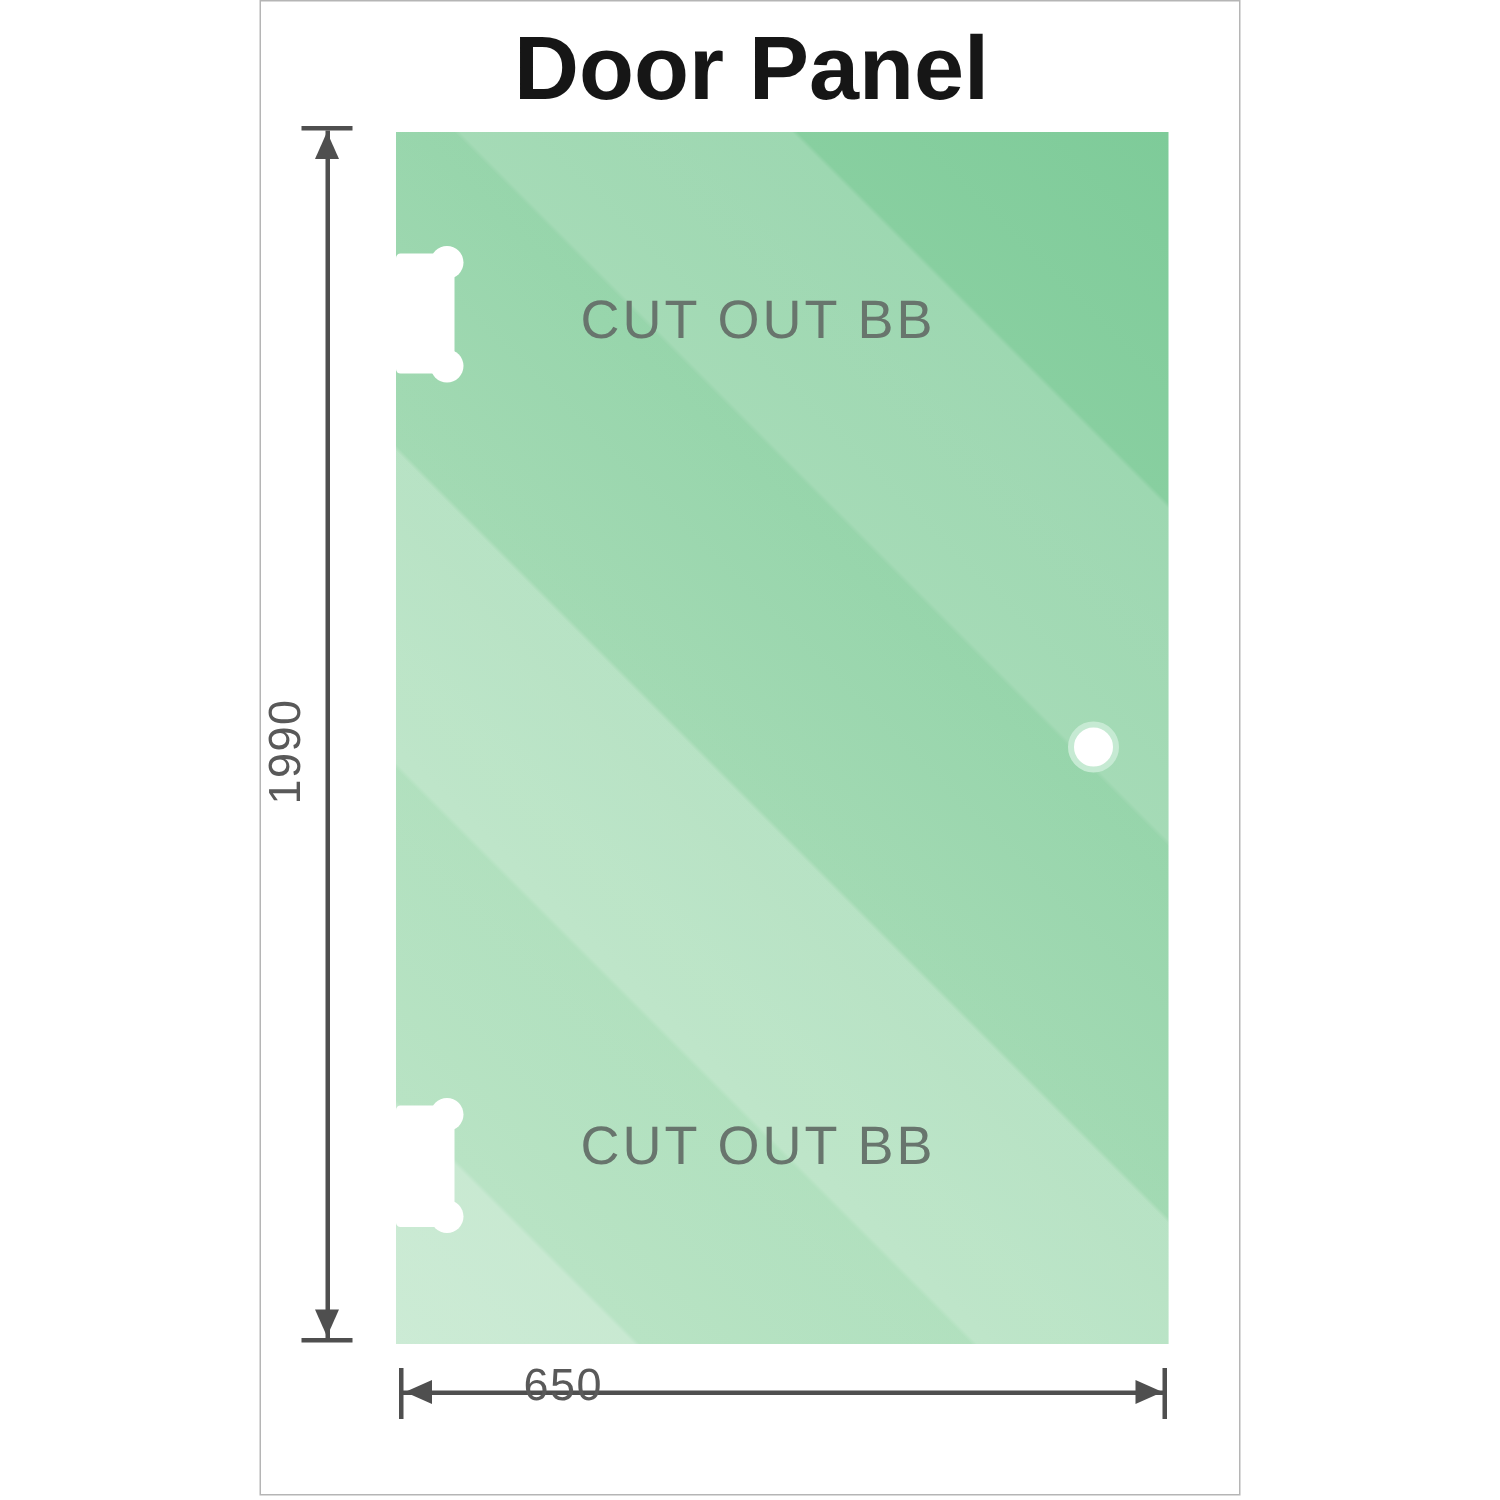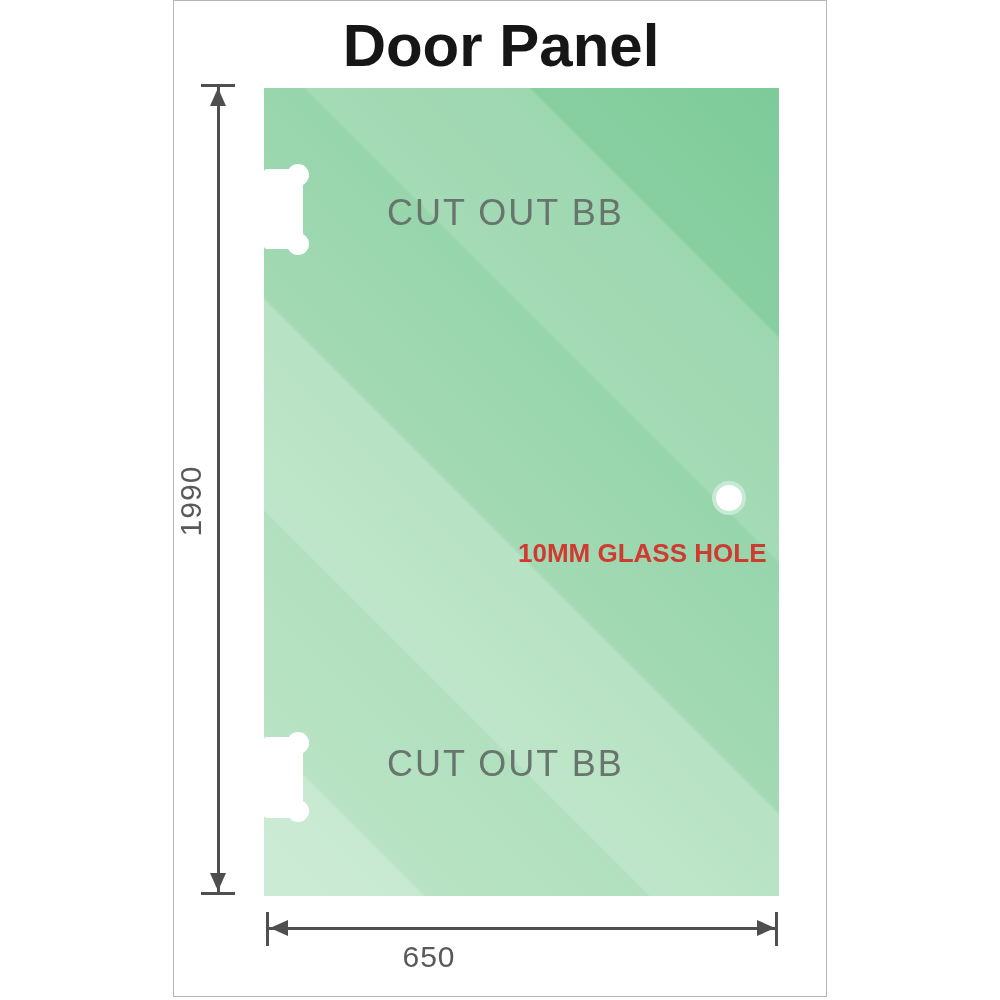--- a/index.html
+++ b/index.html
@@ -52,21 +52,21 @@
   .hline{left:94px;top:926px;width:508px;height:3px;}
   .htick-l{left:92px;top:911px;width:3px;height:34px;}
   .htick-r{left:601px;top:911px;width:3px;height:34px;}
   .arr-left{left:96px;top:919px;border-top:8px solid transparent;border-bottom:8px solid transparent;
           border-right:18px solid #4f4f4f;}
   .arr-right{left:583px;top:919px;border-top:8px solid transparent;border-bottom:8px solid transparent;
           border-left:18px solid #4f4f4f;}
   .dim-text{position:absolute;color:#595959;font-size:30px;letter-spacing:1px;}
   .h-dim-text{left:-23px;top:485px;width:80px;height:30px;line-height:30px;text-align:center;
           transform:rotate(-90deg);}
-  .w-dim-text{left:175px;top:941px;width:160px;height:30px;line-height:30px;text-align:center;}
+  .w-dim-text{left:175px;top:908px;width:160px;height:30px;line-height:30px;}
 </style>
 </head>
 <body>
 
 <div class="stage">
   <div class="frame">
 
     <div class="title">Door Panel</div>
 
     <div class="panel"></div>
@@ -75,21 +75,20 @@
     <div class="cut-lobe lobe-t1"></div>
     <div class="cut-lobe lobe-t2"></div>
     <div class="cut-label top">CUT OUT BB</div>
 
     <div class="cut-rect rect-bottom"></div>
     <div class="cut-lobe lobe-b1"></div>
     <div class="cut-lobe lobe-b2"></div>
     <div class="cut-label bottom">CUT OUT BB</div>
 
     <div class="hole"></div>
-    <div class="hole-label">10MM GLASS HOLE</div>
 
     <div>
       <div class="dim vline"></div>
       <div class="dim vcap-top"></div>
       <div class="dim vcap-bot"></div>
       <div class="arrow arr-up"></div>
       <div class="arrow arr-down"></div>
       <div class="dim-text h-dim-text">1990</div>
     </div>
 

